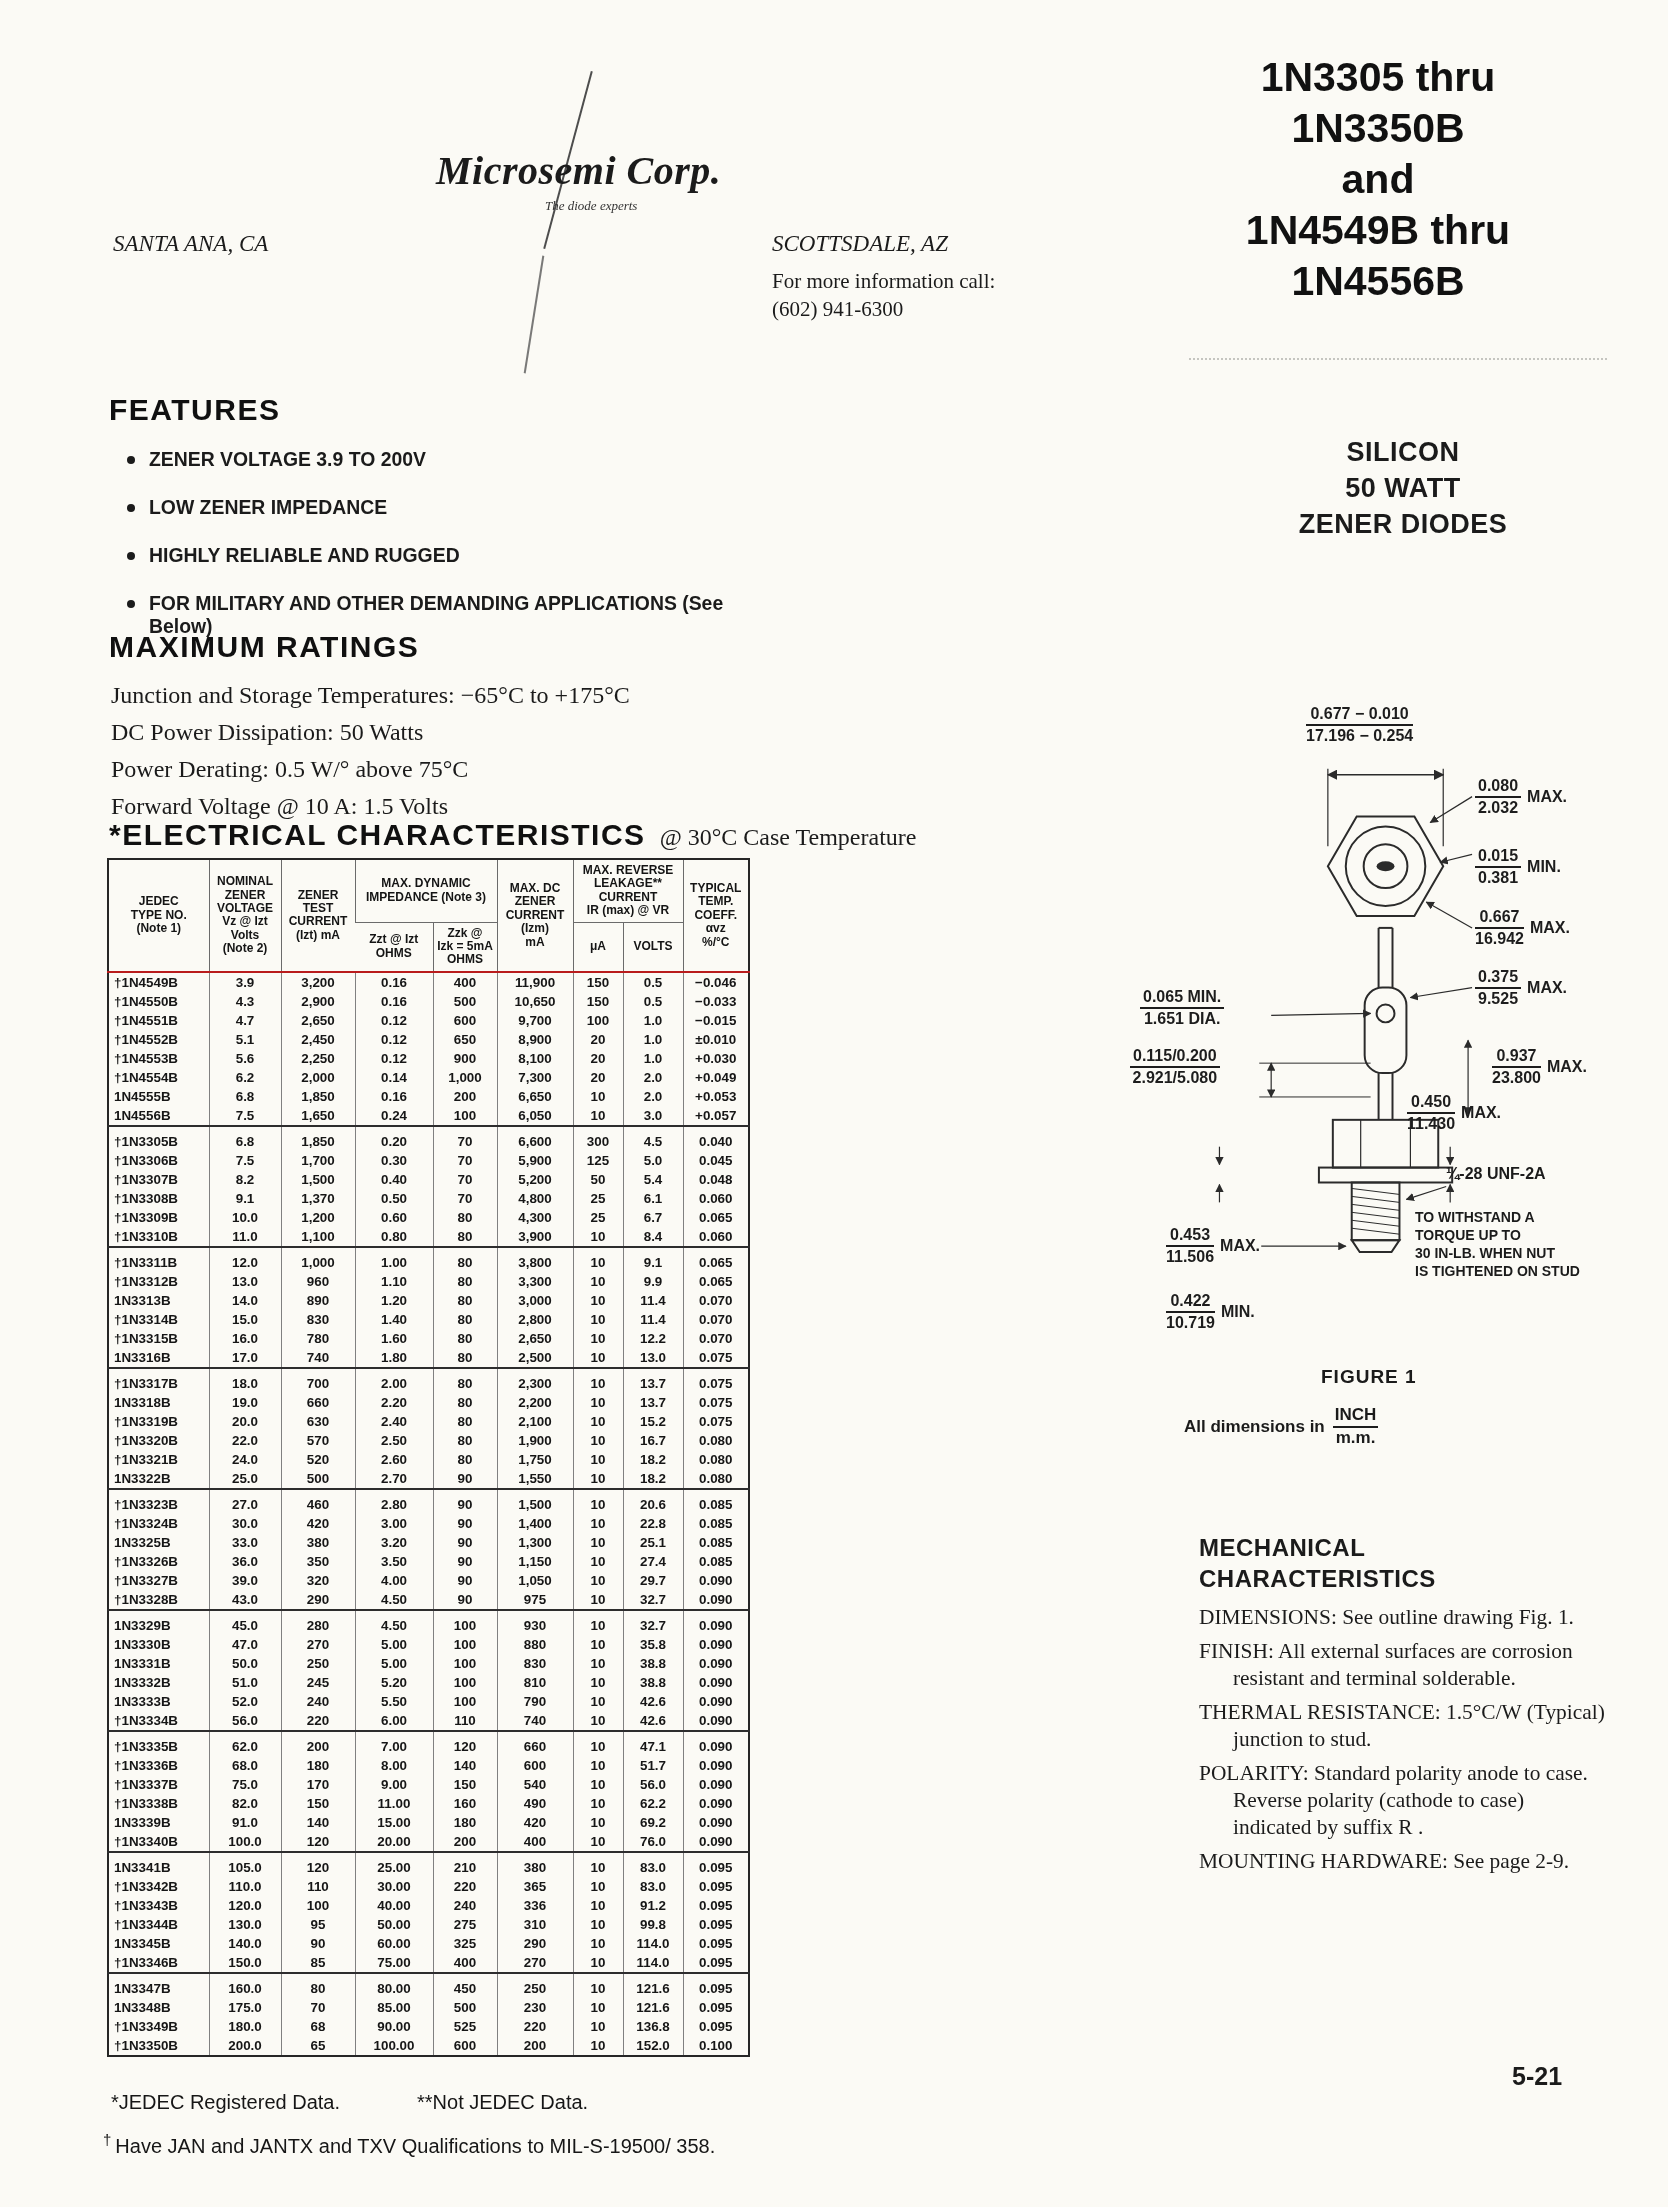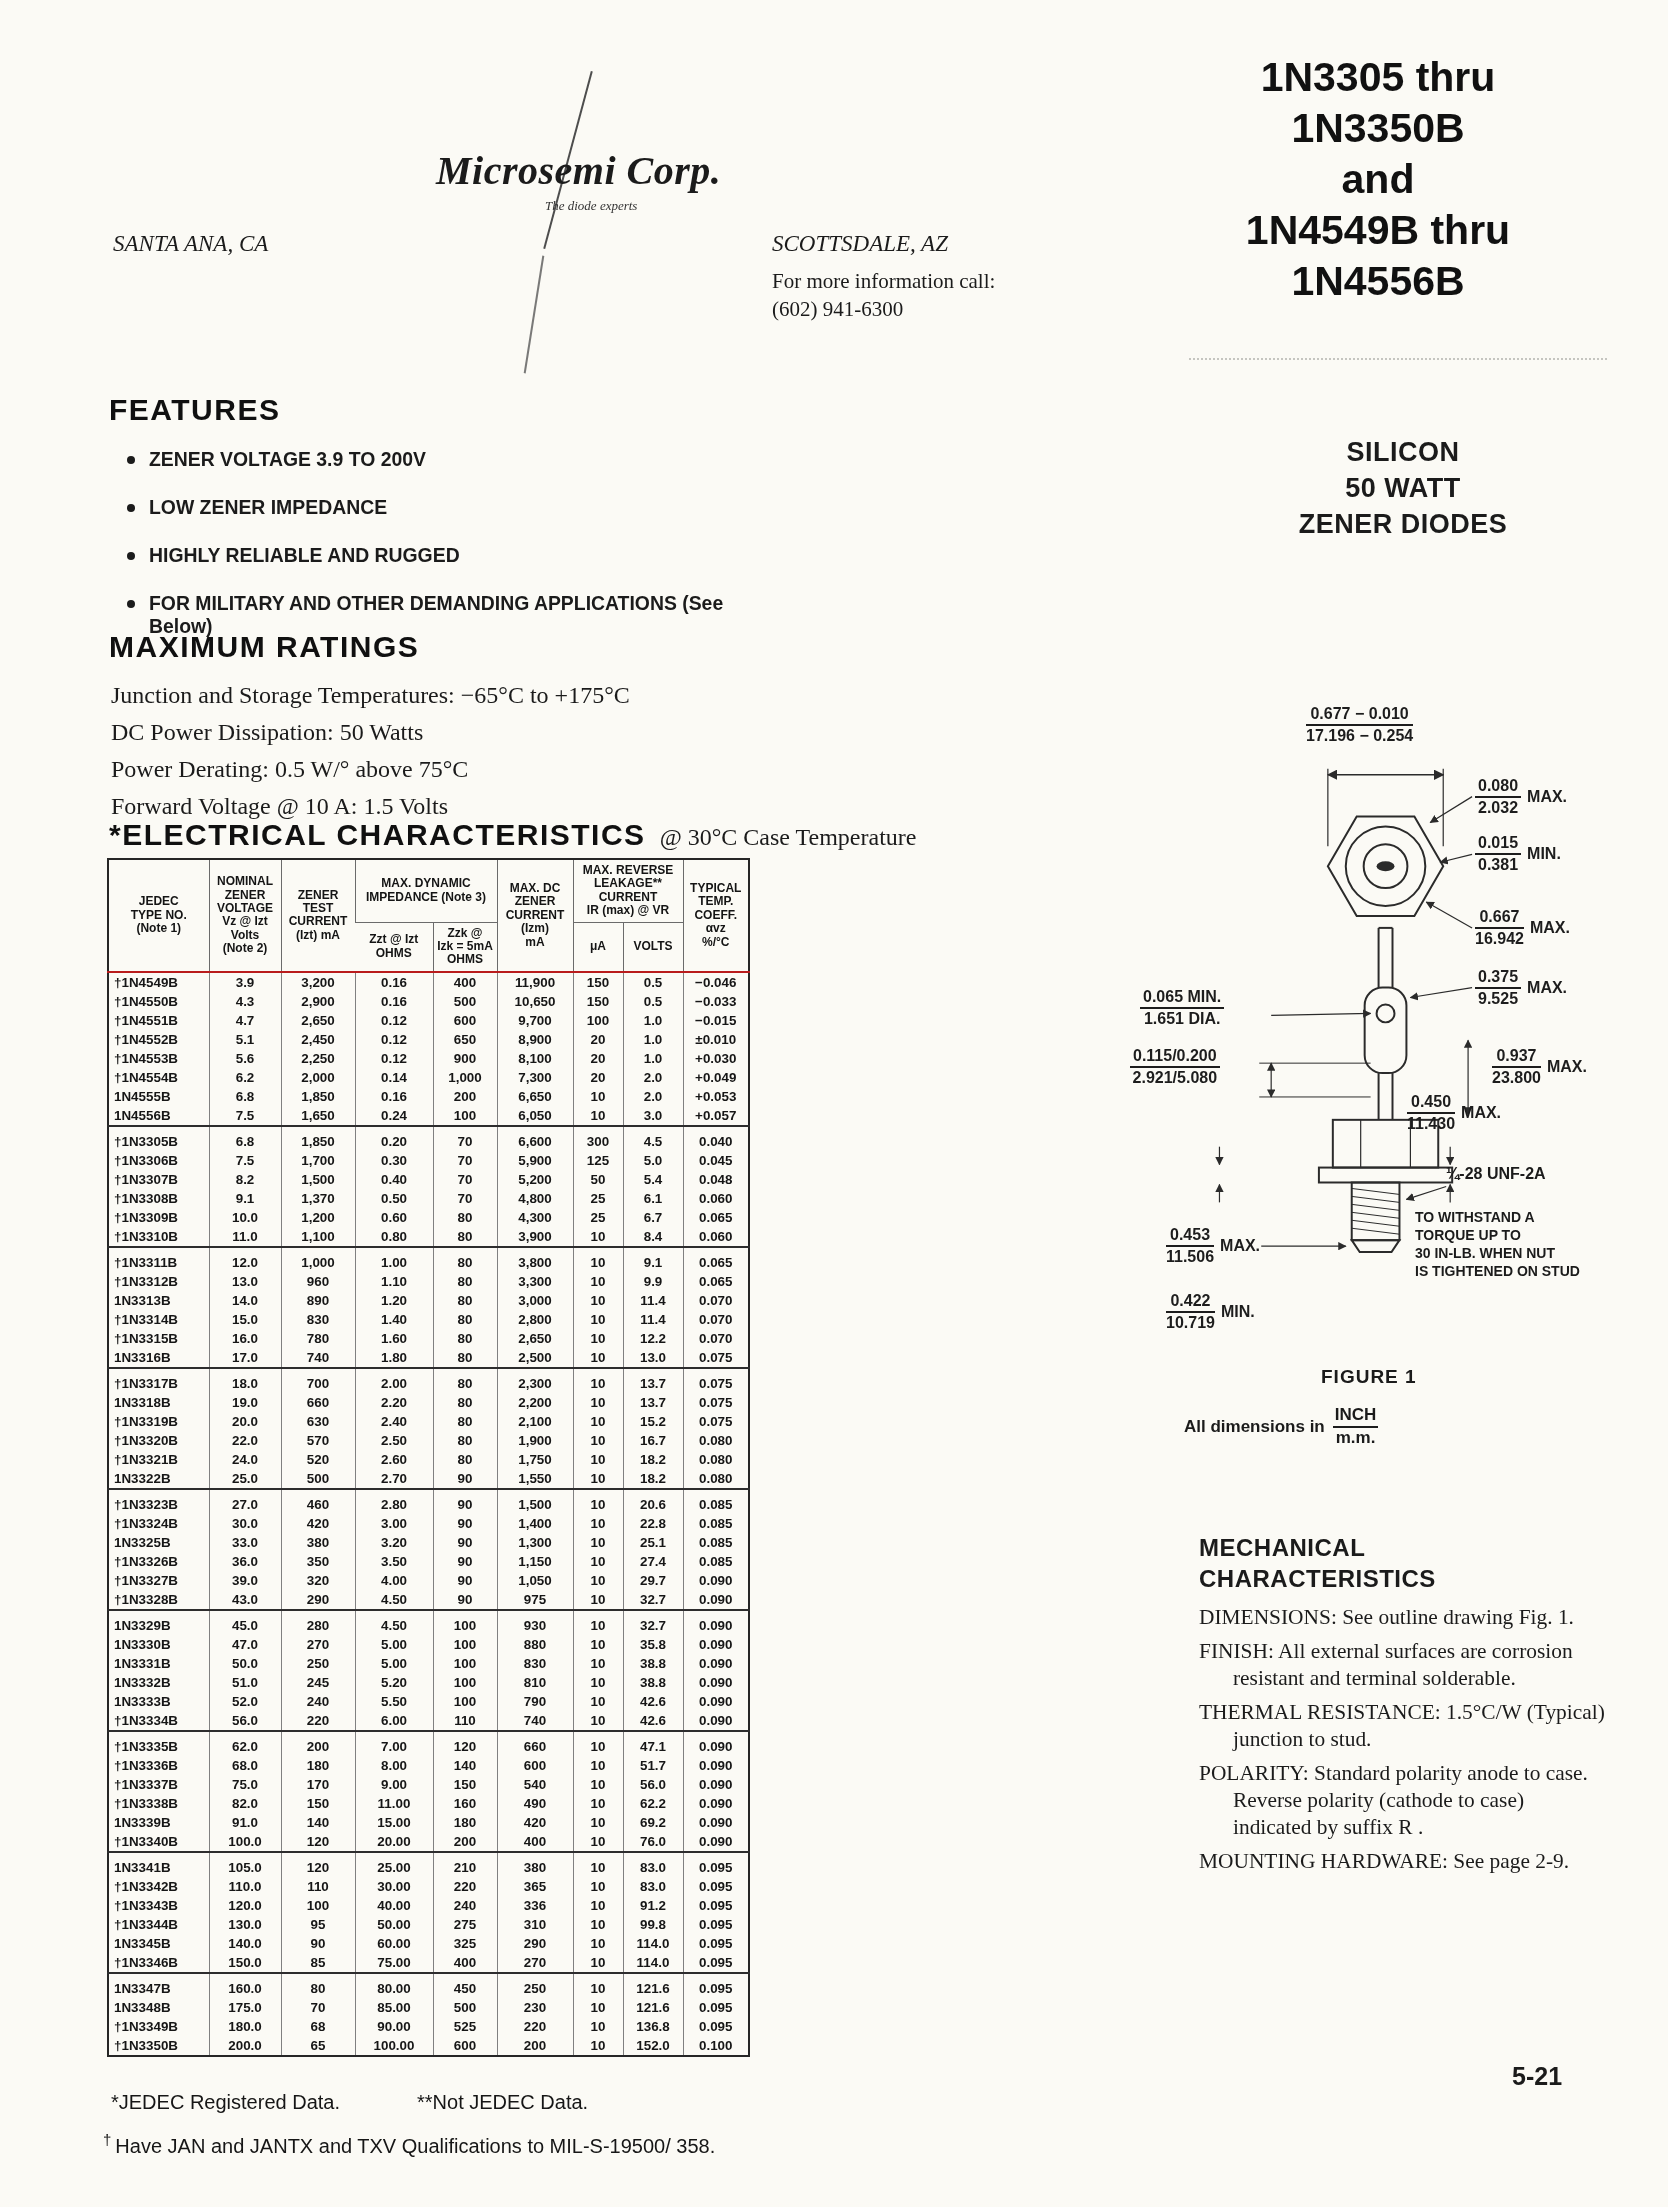--- a/index.html
+++ b/index.html
@@ -868,21 +868,21 @@
         </span>
       <span class="sfx"></span>
     </div>
     <div class="dim" style="left:353px;top:80px;">
       <span class="frac">
           <span class="top">0.080</span>
           <span class="bot">2.032</span>
         </span>
       <span class="sfx">MAX.</span>
     </div>
-    <div class="dim" style="left:353px;top:137px;">
+    <div class="dim" style="left:353px;top:150px;">
       <span class="frac">
           <span class="top">0.015</span>
           <span class="bot">0.381</span>
         </span>
       <span class="sfx">MIN.</span>
     </div>
     <div class="dim" style="left:353px;top:211px;">
       <span class="frac">
           <span class="top">0.667</span>
           <span class="bot">16.942</span>

